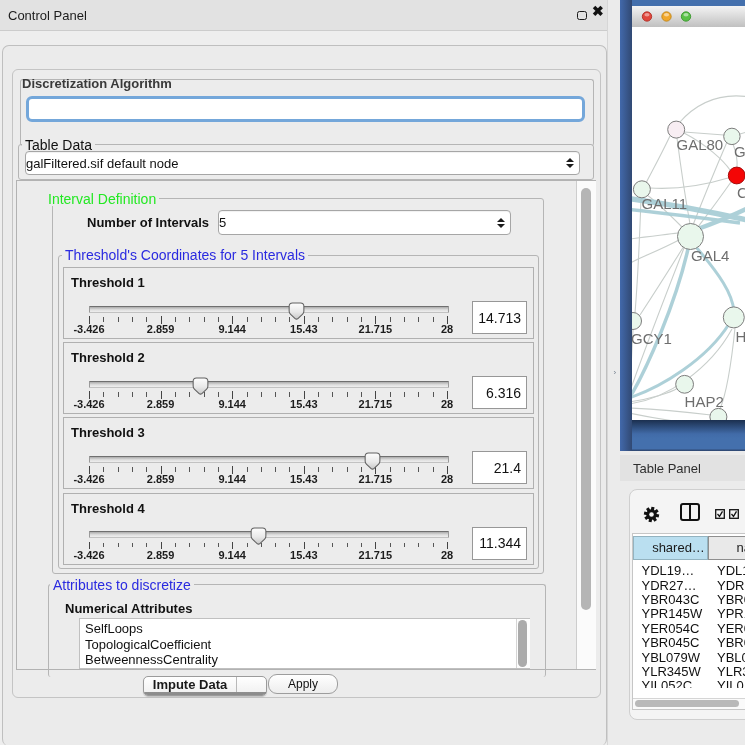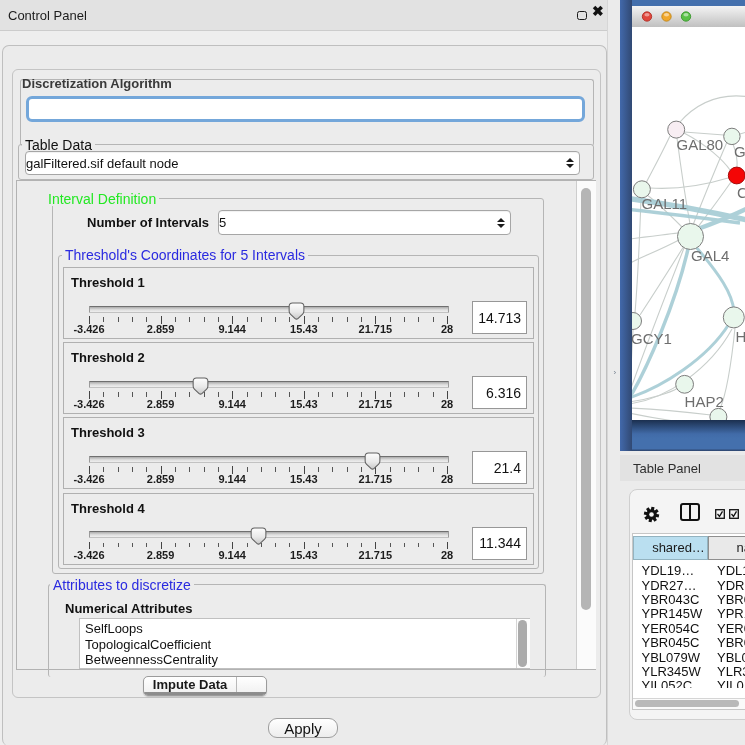--- a/index.html
+++ b/index.html
@@ -193,21 +193,21 @@
   <div class="grplab blue" style="left:50px;top:577.5px;">Attributes to discretize</div>
   <div class="abs b" style="left:65px;top:601px;font-size:13px;color:#111;">Numerical Attributes</div>
   <div class="abs" style="left:79px;top:618px;width:451px;height:51px;background:#ffffff;border:1px solid #c0c0c0;box-sizing:border-box;overflow:hidden;">
     <div style="font-size:13px;color:#111;padding-left:5px;line-height:15.5px;padding-top:2px;">SelfLoops<br>TopologicalCoefficient<br>BetweennessCentrality</div>
   </div>
   <div class="abs" style="left:516px;top:619px;width:13px;height:49px;background:#fdfdfd;border-left:1px solid #d5d5d5;"></div>
   <div class="abs" style="left:518px;top:620px;width:9px;height:47px;background:#ababab;border-radius:4.5px;"></div>
 
   <div class="abs" style="left:268px;top:674px;width:68px;height:18px;background:linear-gradient(#ffffff,#ededed);
        border:1px solid #9d9d9d;border-radius:9px;display:flex;align-items:center;justify-content:center;
-       font-size:15px;color:#111;margin-top:44px;">Apply</div>
+       font-size:12px;color:#111;">Apply</div>
 
   <div class="seg" style="left:143px;top:676px;flex-direction:column;">
     <div class="s" style="width:92px;">Impute Data</div>
     <div class="s sel" style="width:121px;">Discretize Data</div>
     <div class="s" style="width:107px;">Infer Network</div>
   </div>
 
   <div class="abs" style="left:22px;top:76px;font-size:13px;font-weight:bold;color:#3a3a3a;">Discretization Algorithm</div>
 
   <div class="abs" style="left:608px;top:0;width:137px;height:745px;background:#ebebeb;"></div>

